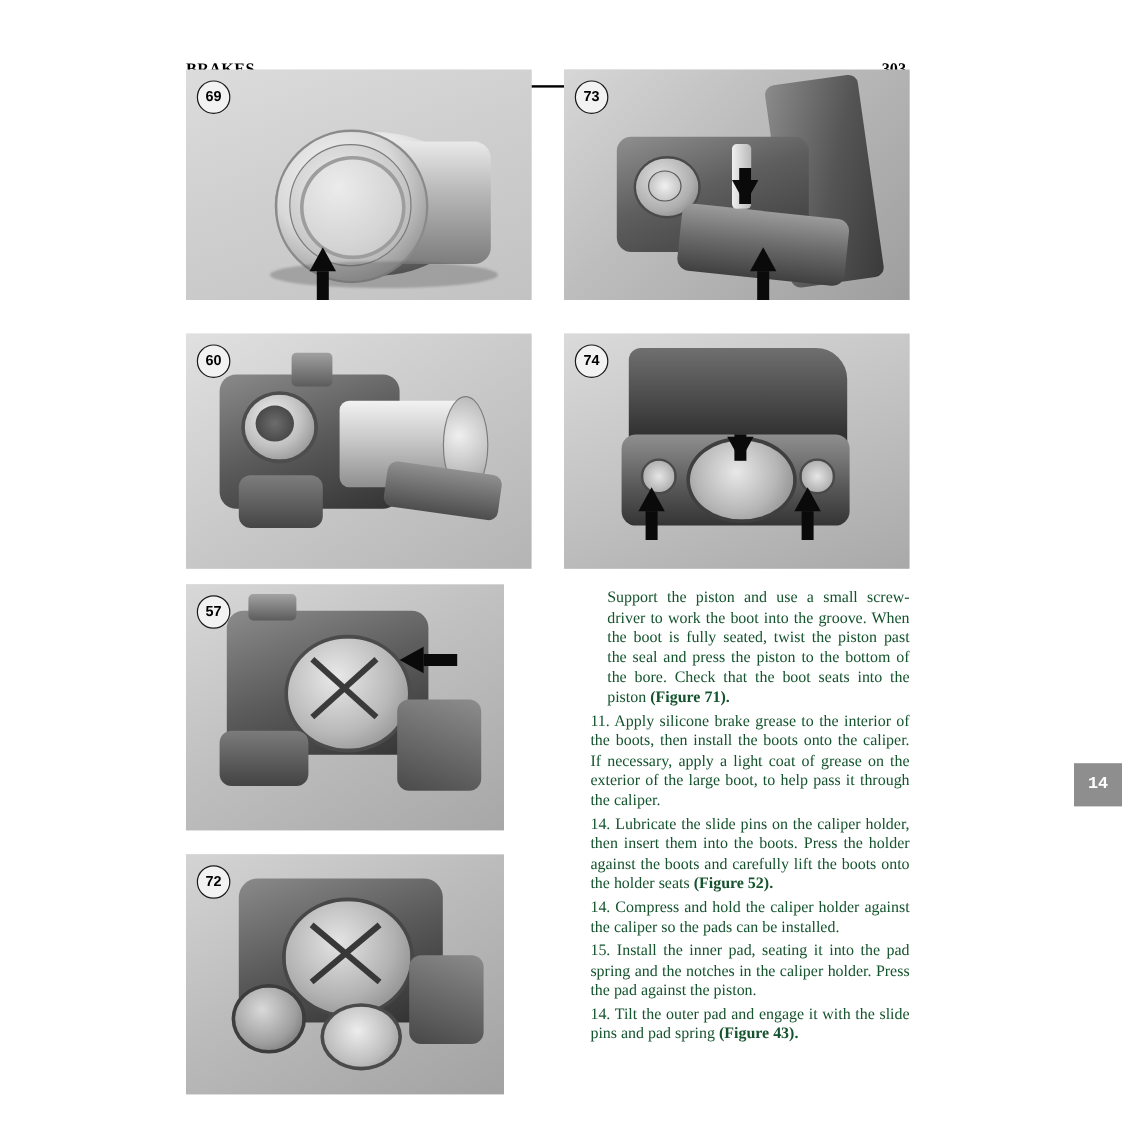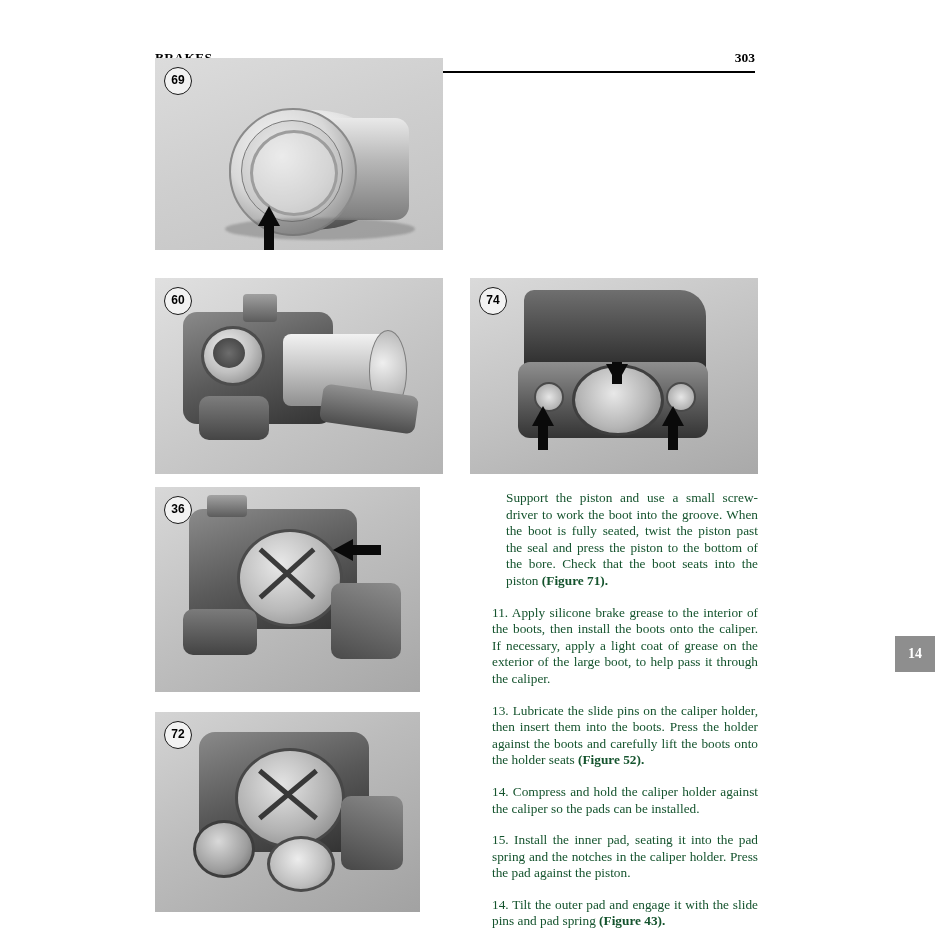--- a/index.html
+++ b/index.html
@@ -125,33 +125,33 @@
     top: 490px;
     width: 266px;
     font-family: "Liberation Serif", serif;
     font-size: 13.3px;
     line-height: 16.6px;
     text-align: justify;
     color: #14532d;
   }
   .textcol p { margin: 0 0 0 0; }
   .textcol p.indented { text-indent: 0; padding-left: 14px; }
-  .textcol p + p { margin-top: 15px; }
+  .textcol p + p { margin-top: 3px; }
   .textcol b { font-weight: bold; }
 
   
   .chaptertab {
     position: absolute;
     right: 0;
     top: 636px;
     width: 40px;
     height: 36px;
     background: #8e8e8e;
     color: #fff;
-    font-family: Liberation Serif, serif;
+    font-family: Liberation Mono, monospace;
     font-size: 14px;
     font-weight: bold;
     line-height: 36px;
     text-align: center;
   }
 </style>
 </head>
 <body>
 
 <div class="page">
@@ -182,20 +182,47 @@
       <div class="shape" style="left:70px; top:160px; width:190px; height:22px;
                   background:rgba(90,90,90,.35); border-radius:50%; filter:blur(1px);"></div>
 
       <div class="arrow up" style="left:103px; top:148px;">
         <div class="tail" style="left:-5px; top:20px; width:10px; height:26px;"></div>
       </div>
     </div>
     <div class="callout">69</div>
   </div>
 
+  <div class="fig" style="left:470px; top:58px; width:288px; height:192px; background:#bfbfbf;">
+    <div class="photo" style="background:linear-gradient(135deg,#d7d7d7 0%,#bdbdbd 40%,#9e9e9e 100%);">
+      <div class="shape" style="left:178px; top:8px; width:78px; height:170px;
+                  background:linear-gradient(110deg,#8c8c8c 0%,#555 55%,#3a3a3a 100%);
+                  transform:rotate(-8deg); border-radius:8px;"></div>
+      <div class="shape" style="left:44px; top:56px; width:160px; height:96px;
+                  background:linear-gradient(160deg,#8f8f8f 0%,#5e5e5e 45%,#3b3b3b 100%);
+                  border-radius:12px;"></div>
+      <div class="shape el" style="left:58px; top:72px; width:52px; height:48px;
+                  background:radial-gradient(circle at 40% 35%,#e2e2e2 0%,#aeaeae 60%,#6f6f6f 100%);
+                  border:2px solid #4a4a4a;"></div>
+      <div class="shape el" style="left:70px; top:84px; width:26px; height:24px;
+                  background:radial-gradient(circle,#f0f0f0 0%,#b5b5b5 100%); border:1px solid #555;"></div>
+      <div class="shape" style="left:96px; top:118px; width:140px; height:56px;
+                  background:linear-gradient(180deg,#9b9b9b 0%,#6a6a6a 50%,#404040 100%);
+                  border-radius:10px; transform:rotate(6deg);"></div>
+      <div class="shape" style="left:140px; top:62px; width:16px; height:54px;
+                  background:linear-gradient(90deg,#efefef 0%,#b9b9b9 100%); border-radius:4px;"></div>
+      <div class="arrow down" style="left:140px; top:92px;">
+        <div class="tail" style="left:-5px; top:-30px; width:10px; height:30px;"></div>
+      </div>
+      <div class="arrow up" style="left:155px; top:148px;">
+        <div class="tail" style="left:-5px; top:20px; width:10px; height:26px;"></div>
+      </div>
+    </div>
+    <div class="callout">73</div>
+  </div>
 
   <div class="fig" style="left:155px; top:278px; width:288px; height:196px; background:#d5d5d5;">
     <div class="photo" style="background:linear-gradient(150deg,#e0e0e0 0%,#c9c9c9 50%,#b4b4b4 100%);">
       <div class="shape" style="left:28px; top:34px; width:150px; height:112px;
                   background:linear-gradient(160deg,#8a8a8a 0%,#5a5a5a 50%,#333 100%);
                   border-radius:14px;"></div>
       <div class="shape el" style="left:46px; top:48px; width:58px; height:54px;
                   background:radial-gradient(circle at 40% 35%,#f0f0f0 0%,#c0c0c0 50%,#7a7a7a 100%);
                   border:3px solid #4d4d4d;"></div>
       <div class="shape el" style="left:58px; top:60px; width:32px; height:30px;
@@ -257,21 +284,21 @@
       <div class="shape" style="left:28px; top:122px; width:74px; height:46px;
                   background:linear-gradient(180deg,#7b7b7b 0%,#434343 100%); border-radius:10px;"></div>
       <div class="shape" style="left:176px; top:96px; width:70px; height:76px;
                   background:linear-gradient(200deg,#8d8d8d 0%,#4a4a4a 100%); border-radius:10px;"></div>
       <div class="shape" style="left:52px; top:8px; width:40px; height:22px;
                   background:linear-gradient(180deg,#a3a3a3 0%,#5c5c5c 100%); border-radius:4px;"></div>
       <div class="arrow left" style="left:178px; top:52px;">
         <div class="tail" style="left:20px; top:-5px; width:28px; height:10px;"></div>
       </div>
     </div>
-    <div class="callout">36</div>
+    <div class="callout">57</div>
   </div>
 
   <div class="fig" style="left:155px; top:712px; width:265px; height:200px; background:#c4c4c4;">
     <div class="photo" style="background:linear-gradient(150deg,#d4d4d4 0%,#bbbbbb 45%,#a2a2a2 100%);">
       <div class="shape" style="left:44px; top:20px; width:170px; height:120px;
                   background:linear-gradient(160deg,#8a8a8a 0%,#585858 50%,#2f2f2f 100%);
                   border-radius:16px;"></div>
       <div class="shape el" style="left:80px; top:36px; width:104px; height:94px;
                   background:radial-gradient(circle at 42% 36%,#e4e4e4 0%,#b2b2b2 55%,#777 100%);
                   border:3px solid #474747;"></div>
@@ -285,21 +312,21 @@
                   border:3px solid #4a4a4a;"></div>
       <div class="shape" style="left:186px; top:84px; width:62px; height:74px;
                   background:linear-gradient(200deg,#8b8b8b 0%,#474747 100%); border-radius:10px;"></div>
     </div>
     <div class="callout">72</div>
   </div>
 
   <div class="textcol">
     <p class="indented"><span>Support the piston and use a small screw-driver to work the boot into the groove. When the boot is fully seated, twist the piston past the seal and press the piston to the bottom of the bore. Check that the boot seats into the piston </span><b>(Figure 71).</b></p>
     <p>11.  Apply silicone brake grease to the interior of the boots, then install the boots onto the caliper. If necessary, apply a light coat of grease on the exterior of the large boot, to help pass it through the caliper.</p>
-    <p><span>13.  Lubricate the slide pins on the caliper holder, then insert them into the boots. Press the holder against the boots and carefully lift the boots onto the holder seats </span><b>(Figure 52).</b></p>
+    <p><span>14.  Lubricate the slide pins on the caliper holder, then insert them into the boots. Press the holder against the boots and carefully lift the boots onto the holder seats </span><b>(Figure 52).</b></p>
     <p>14.  Compress and hold the caliper holder against the caliper so the pads can be installed.</p>
     <p>15.  Install the inner pad, seating it into the pad spring and the notches in the caliper holder. Press the pad against the piston.</p>
     <p><span>14.  Tilt the outer pad and engage it with the slide pins and pad spring </span><b>(Figure 43).</b></p>
   </div>
 
   <div class="chaptertab">14</div>
 
 </div>
 
 </body></html>

